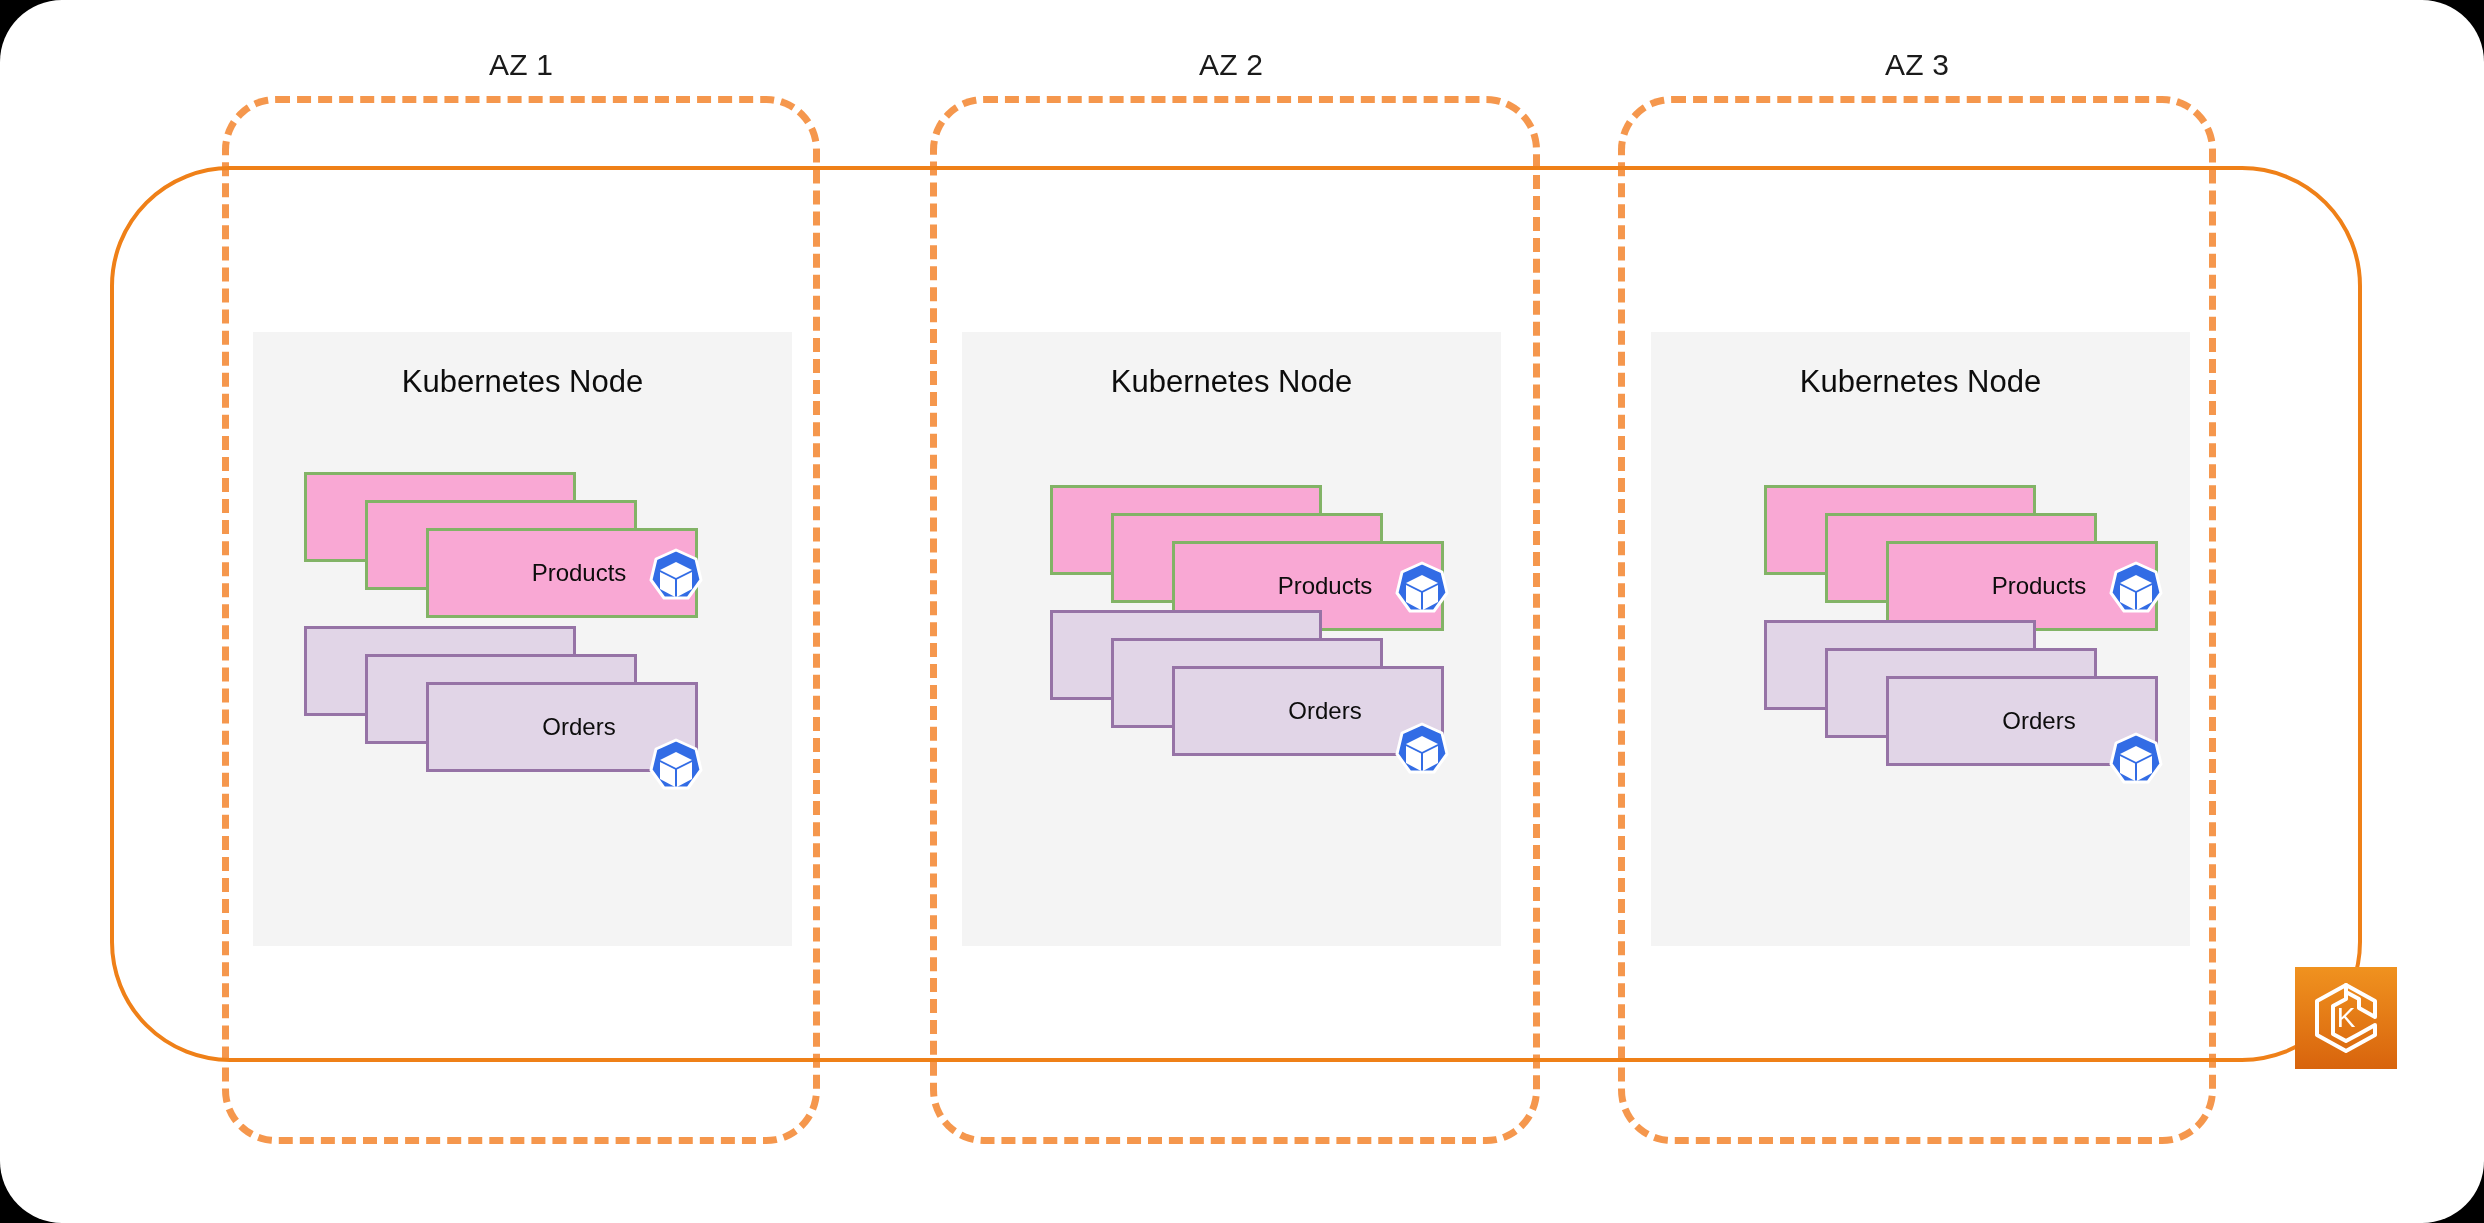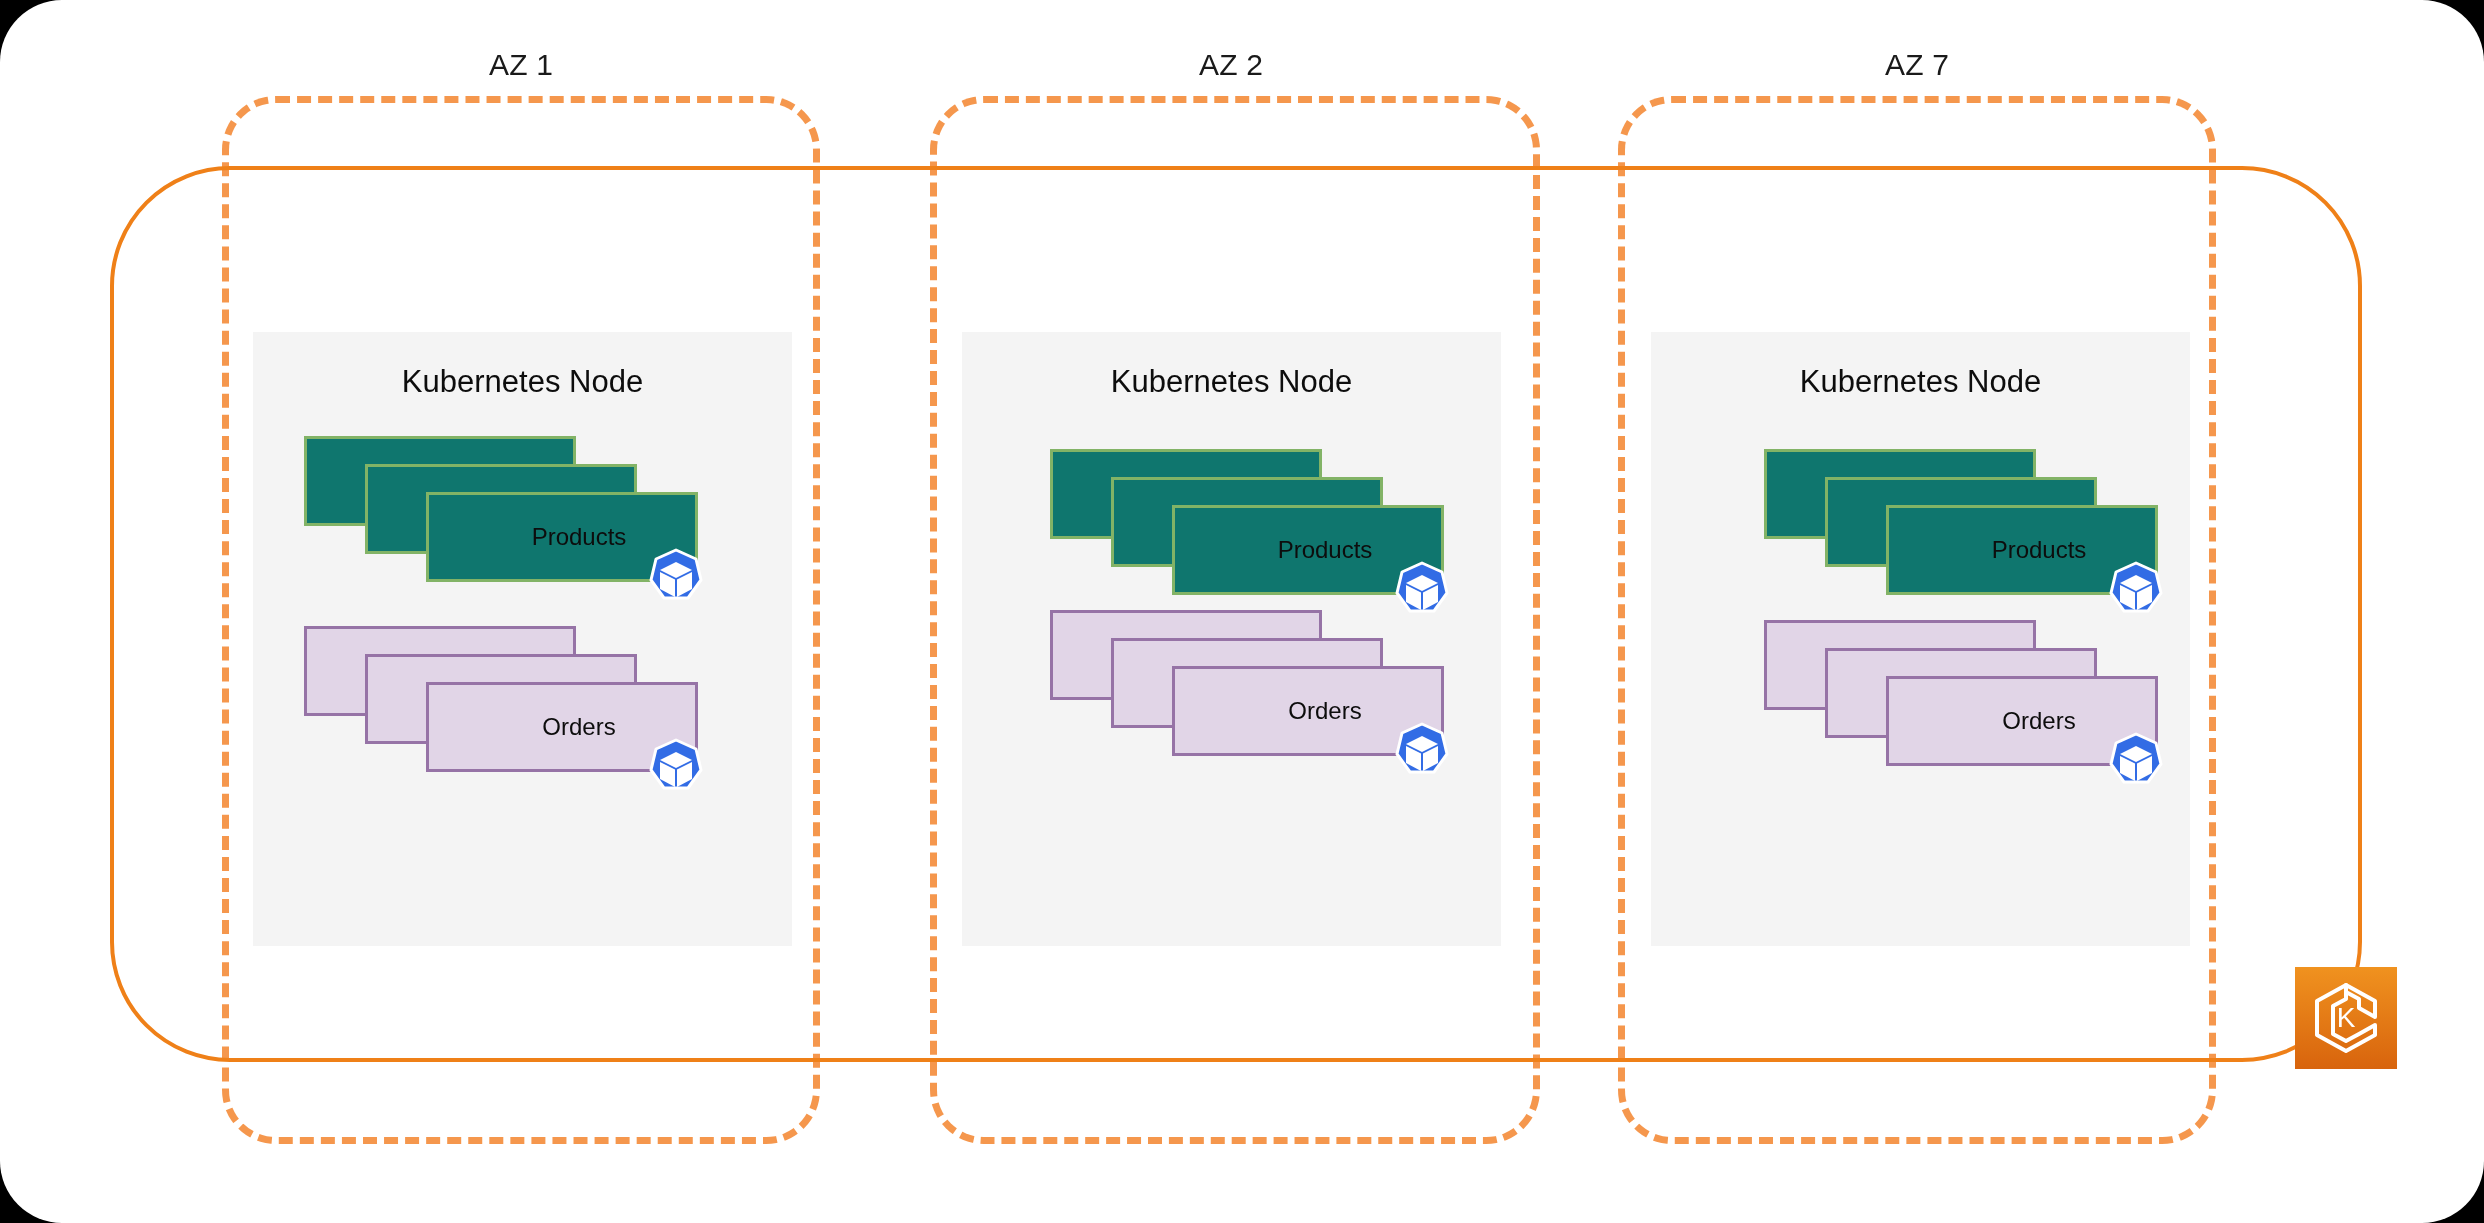--- a/index.html
+++ b/index.html
@@ -87,22 +87,23 @@
   .pod-stack {
     position: absolute;
   }
   .pod {
     position: absolute;
     box-sizing: border-box;
     border-width: 3px;
     border-style: solid;
   }
   .pod-green {
-    background: #0f766e;
+    background: #f9a8d4;
     border-color: #82b366;
+    margin-top: 36px;
   }
   .pod-purple {
     background: #e1d5e7;
     border-color: #9673a6;
   }
   .pod-front {
     display: flex;
     align-items: center;
     justify-content: center;
   }
@@ -208,21 +209,21 @@
           <svg viewBox="0 0 64 64" xmlns="http://www.w3.org/2000/svg">
             <polygon points="32,2 52,11 57,32 44,50 20,50 7,32 12,11" fill="#326ce5" stroke="#ffffff" stroke-width="3" stroke-linejoin="round"></polygon>
             <polygon points="32,14 48,22 32,30 16,22" fill="#ffffff"></polygon>
             <polygon points="16,24 31,31.5 31,49 16,41" fill="#ffffff"></polygon>
             <polygon points="48,24 33,31.5 33,49 48,41" fill="#ffffff"></polygon>
           </svg>
         </div>
       </div>
     </div>
 
-    <div class="az-label" style="left:1618px; width:598px;">AZ 7</div>
+    <div class="az-label" style="left:1618px; width:598px;">AZ 3</div>
     <div class="az-column" style="left:1618px; width:598px;"></div>
 
     <div class="k8s-node" style="left:1651px; top:332px; width:539px; height:614px;">
       <div class="k8s-node-title">Kubernetes Node</div>
 
       <div class="pod-stack" style="left:113px; top:117px; width:400px; height:178px;">
         <div class="pod pod-green" style="left:0px; top:0px; width:272px; height:90px;"></div>
         <div class="pod pod-green" style="left:61px; top:28px; width:272px; height:90px;"></div>
         <div class="pod pod-green pod-front" style="left:122px; top:56px; width:272px; height:90px;">
           <span class="pod-label">Products</span>

